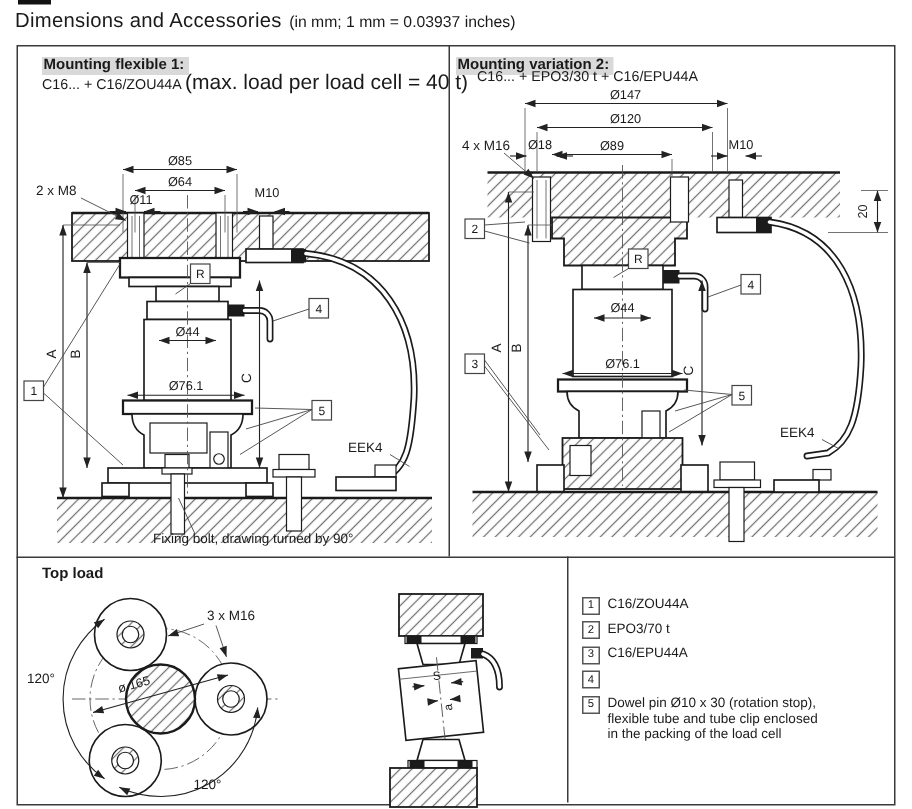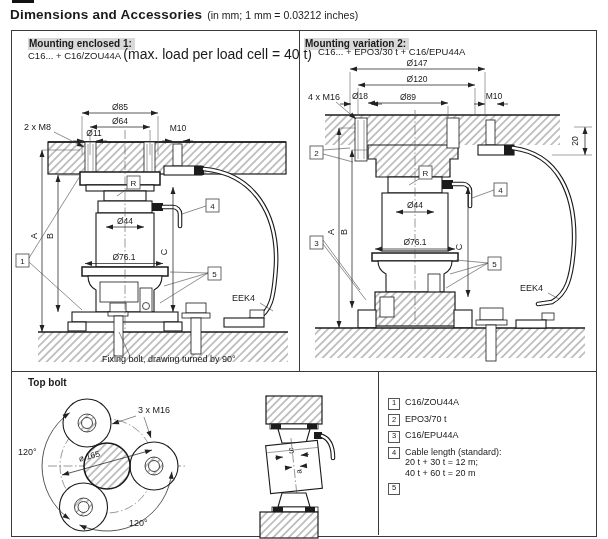--- a/index.html
+++ b/index.html
@@ -3,21 +3,21 @@
 <meta charset="utf-8">
 <style>
   html,body{margin:0;padding:0;background:#fff;}
   body{width:608px;height:539px;position:relative;overflow:hidden;
        font-family:"Liberation Sans",sans-serif;color:#1a1a1a;}
   .abs{position:absolute;}
   .frame{position:absolute;border:1px solid #3a3a3a;}
   .vline{position:absolute;border-left:1px solid #3a3a3a;width:0;}
   .hline{position:absolute;border-top:1px solid #3a3a3a;height:0;}
   .title{position:absolute;white-space:nowrap;}
-  .title-main{font-size:13.5px;font-weight:bold;letter-spacing:.2px;}
+  .title-main{font-size:13.5px;font-weight:normal;letter-spacing:.2px;}
   .title-units{font-size:10.5px;margin-left:5px;}
   .ph-hl{font-size:10px;font-weight:bold;background:#d9d9d9;padding:0 3px 1px 1px;}
   .ph2{font-size:9.5px;white-space:nowrap;}
   .bold{font-weight:normal;}
   .note{font-size:14px;}
   .tv-title{font-size:10px;font-weight:bold;}
   .legend{position:absolute;}
   .lg-item{display:flex;gap:5px;margin-bottom:4px;font-size:9px;line-height:10.5px;}
   .lg-box{width:10px;height:10px;border:1px solid #555;font-size:7.5px;display:flex;
           align-items:center;justify-content:center;flex:0 0 auto;margin-top:.5px;background:#fff;}
@@ -41,30 +41,30 @@
   .cob{fill:#fff;stroke:#444;stroke-width:.8;}
   .blk{fill:#1b1b1b;}
   .thick{stroke:#1b1b1b;stroke-width:1.7;}
 </style>
 </head>
 <body>
 
 <div class="artifact" style="left:12px;top:0;width:22px;height:3px"></div>
 
 <div class="title" style="left:10px;top:5px">
-  <span class="title-main">Dimensions and Accessories</span><span class="title-units">(in mm; 1 mm = 0.03212 inches)</span>
+  <span class="title-main">Dimensions and Accessories</span><span class="title-units">(in mm; 1 mm = 0.03937 inches)</span>
 </div>
 
 <div class="frame" style="left:11px;top:30px;width:584px;height:505px"></div>
 <div class="vline" style="left:299px;top:30px;height:341px"></div>
 <div class="hline" style="left:11px;top:371px;width:585px"></div>
 <div class="vline" style="left:378px;top:371px;height:164px"></div>
 
 <div class="abs" style="left:28px;top:33px">
-  <span class="ph-hl">Mounting enclosed 1:</span>
+  <span class="ph-hl">Mounting flexible 1:</span>
 </div>
 <div class="abs ph2" style="left:28px;top:46px">
   <span class="bold">C16... + C16/ZOU44A</span>
   <span class="note">(max. load per load cell = 40 t)</span>
 </div>
 
 <div class="abs" style="left:304px;top:33px">
   <span class="ph-hl">Mounting variation 2:</span>
 </div>
 <div class="abs ph2" style="left:318px;top:46px">
@@ -401,21 +401,21 @@
     <line class="ld" x1="188" y1="221" x2="156" y2="218"></line>
     <line class="ld" x1="188" y1="221" x2="150" y2="232"></line>
     <line class="ld" x1="188" y1="221" x2="146" y2="246"></line>
   </g>
   <g>
     <text class="t9" x="220" y="249">EEK4</text>
     <line class="ld" x1="248" y1="251" x2="259" y2="257"></line>
   </g>
 </svg>
 
-<div class="abs tv-title" style="left:28px;top:377px">Top bolt</div>
+<div class="abs tv-title" style="left:28px;top:377px">Top load</div>
 
 <svg class="abs" style="left:10px;top:388px" width="210" height="150" viewBox="0 0 210 150">
   <path class="cl" d="M38,78 H176"></path>
   <path class="cl" d="M88.6,60 L66.6,13"></path>
   <path class="cl" d="M87,95 L62,138"></path>
   <circle class="cl" cx="97" cy="78" r="47" fill="none"></circle>
 
   <g>
     <circle class="p" cx="144" cy="78" r="24"></circle>
     <circle cx="144" cy="78" r="9" fill="url(#hat)" stroke="#1b1b1b" stroke-width=".8"></circle>
@@ -501,22 +501,22 @@
     </div>
   </div>
   <div class="lg-item">
     <span class="lg-box">3</span>
     <div class="lg-text">
       <div>C16/EPU44A</div>
     </div>
   </div>
   <div class="lg-item">
     <span class="lg-box">4</span>
-    <div class="lg-text">
-      <div>Cable length (standard):</div>
-      <div>20 t + 30 t = 12 m;</div>
-      <div>40 t + 60 t = 20 m</div>
-    </div>
   </div>
   <div class="lg-item">
     <span class="lg-box">5</span>
+    <div class="lg-text">
+      <div>Dowel pin Ø10 x 30 (rotation stop),</div>
+      <div>flexible tube and tube clip enclosed</div>
+      <div>in the packing of the load cell</div>
+    </div>
   </div>
 </div>
 
 </body></html>

